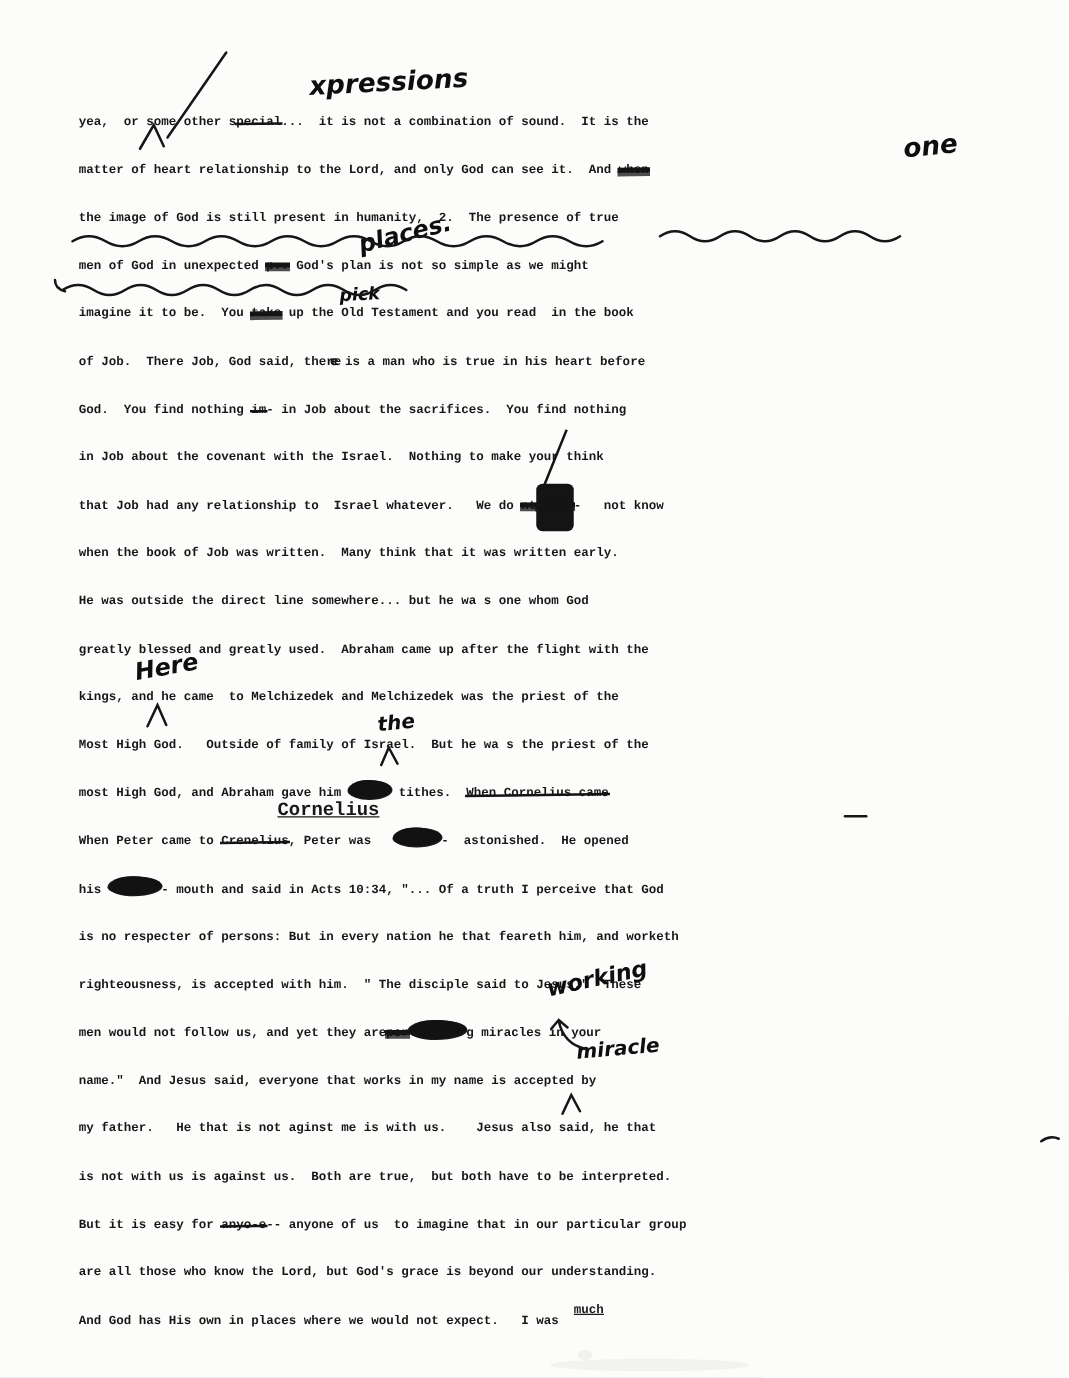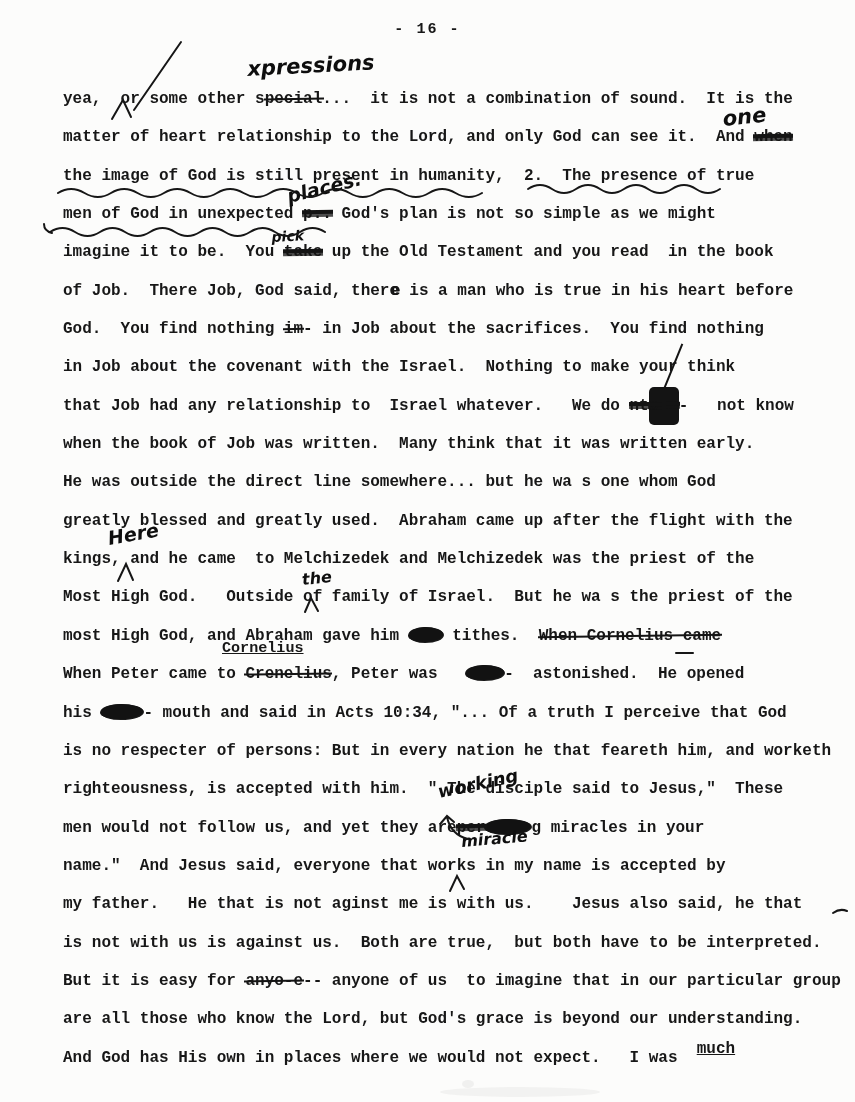--- a/index.html
+++ b/index.html
@@ -1,20 +1,20 @@
 <!DOCTYPE html>
 <html><head>
 <meta charset="utf-8">
 <style>
   html,body{margin:0;padding:0;background:#e8e8e6;}
   .page{position:relative;width:855px;height:1102px;background:#fcfcfb;overflow:hidden;
         font-family:"Liberation Mono",monospace;color:#171717;}
   .page-number{position:absolute;top:20px;left:0;right:0;text-align:center;
         font-size:15.1px;font-weight:700;letter-spacing:2px;}
-  .typed-text{position:absolute;left:63px;top:80px;font-size:16px;line-height:38.35px;
+  .typed-text{position:absolute;left:63px;top:80px;font-size:10px;line-height:38.35px;
         white-space:pre;font-weight:700;}
   .line{height:38.35px;}
   .line span{white-space:pre;}
   .strike,.strike2{position:relative;display:inline-block;}
   .strike::after{content:'';position:absolute;left:-1px;right:-1px;top:47%;height:2.3px;
         background:#141414;transform:rotate(-0.8deg);}
   .strike2::after{content:'';position:absolute;left:-1px;right:-1px;top:40%;height:3.6px;
         background:#141414;box-shadow:0 3px 0 rgba(20,20,20,.75);transform:rotate(-0.5deg);}
   .blot{display:inline-block;height:15px;background:#121212;vertical-align:-2px;
         border-radius:48% 52% 55% 45%/58% 46% 54% 42%;box-shadow:1px 1px 0 #1a1a1a,-1px 0 0 #1a1a1a;}
@@ -28,21 +28,20 @@
         font-weight:600;color:#0e0e0e;white-space:pre;transform-origin:left bottom;}
   .typedann{position:absolute;font-family:"Liberation Mono",monospace;font-weight:700;
         font-size:15.1px;color:#171717;white-space:pre;}
   .ink-marks{position:absolute;left:0;top:0;pointer-events:none;}
 </style>
 </head>
 <body>
 
 <div class="page">
 
-  <div class="page-number">- 16 -</div>
 
   <div class="typed-text"><div class="line"><span>yea,  or some other s</span><span class="strike">pecial</span><span>...  it is not a combination of sound.  It is the</span></div><div class="line"><span>matter of heart relationship to the Lord, and only God can see it.  And </span><span class="strike2">when</span></div><div class="line"><span>the image of God is still present in humanity,  2.  The presence of true</span></div><div class="line"><span>men of God in unexpected </span><span class="strike2">p..</span><span> God's plan is not so simple as we might</span></div><div class="line"><span>imagine it to be.  You </span><span class="strike2">take</span><span> up the Old Testament and you read  in the book</span></div><div class="line"><span>of Job.  There Job, God said, there</span><span class="over">e</span><span> is a man who is true in his heart before</span></div><div class="line"><span>God.  You find nothing </span><span class="strike">im</span><span>- in Job about the sacrifices.  You find nothing</span></div><div class="line"><span>in Job about the covenant with the Israel.  Nothing to make you</span><span class="slash">r</span><span> think</span></div><div class="line"><span>that Job had any relationship to  Israel whatever.   We do </span><span class="strike2">nt</span><span class="blotchar strike2" style="width: 30px;">o</span><span>-   not know</span></div><div class="line"><span>when the book of Job was written.  Many think that it was written early.</span></div><div class="line"><span>He was outside the direct line somewhere... but he wa s one whom God</span></div><div class="line"><span>greatly blessed and greatly used.  Abraham came up after the flight with the</span></div><div class="line"><span>kings, and he came  to Melchizedek and Melchizedek was the priest of the</span></div><div class="line"><span>Most High God.   Outside of family of Israel.  But he wa s the priest of the</span></div><div class="line"><span>most High God, and Abraham gave him </span><span class="blot" style="width: 34px;"></span><span> tithes.  </span><span class="strike">When Cornelius came</span></div><div class="line"><span>When Peter came to </span><span class="strike">Crenelius</span><span>, Peter was   </span><span class="blot" style="width: 38px;"></span><span>-  astonished.  He opened</span></div><div class="line"><span>his </span><span class="blot" style="width: 42px;"></span><span>- mouth and said in Acts 10:34, "... Of a truth I perceive that God</span></div><div class="line"><span>is no respecter of persons: But in every nation he that feareth him, and worketh</span></div><div class="line"><span>righteousness, is accepted with him.  " The disciple said to Jesus,"  These</span></div><div class="line"><span>men would not follow us, and yet they are</span><span class="strike2">per</span><span class="blot" style="width: 46px;"></span><span>g</span><span> miracles in your</span></div><div class="line"><span>name."  And Jesus said, everyone that works in my name is accepted by</span></div><div class="line"><span>my father.   He that is not aginst me is with us.    Jesus also said, he that</span></div><div class="line"><span>is not with us is against us.  Both are true,  but both have to be interpreted.</span></div><div class="line"><span>But it is easy for </span><span class="strike">anyo-e</span><span>-- anyone of us  to imagine that in our particular group</span></div><div class="line"><span>are all those who know the Lord, but God's grace is beyond our understanding.</span></div><div class="line"><span>And God has His own in places where we would not expect.   I was  </span><span class="raised">much</span></div></div>
 
   <div id="annotations-layer">
       <div class="hand" style="left: 248px; top: 57px; font-size: 21px; transform: rotate(-3deg);">xpressions</div>
       <div class="hand" style="left: 724px; top: 107px; font-size: 21px; transform: rotate(-6deg);">one</div>
       <div class="hand" style="left: 290px; top: 185px; font-size: 19px; transform: rotate(-14deg);">places.</div>
       <div class="hand" style="left: 272px; top: 229px; font-size: 14px; transform: rotate(-3deg);">pick</div>
       <div class="hand" style="left: 110px; top: 527px; font-size: 19px; transform: rotate(-10deg);">Here</div>
       <div class="hand" style="left: 303px; top: 570px; font-size: 16px; transform: rotate(-6deg);">the</div>

